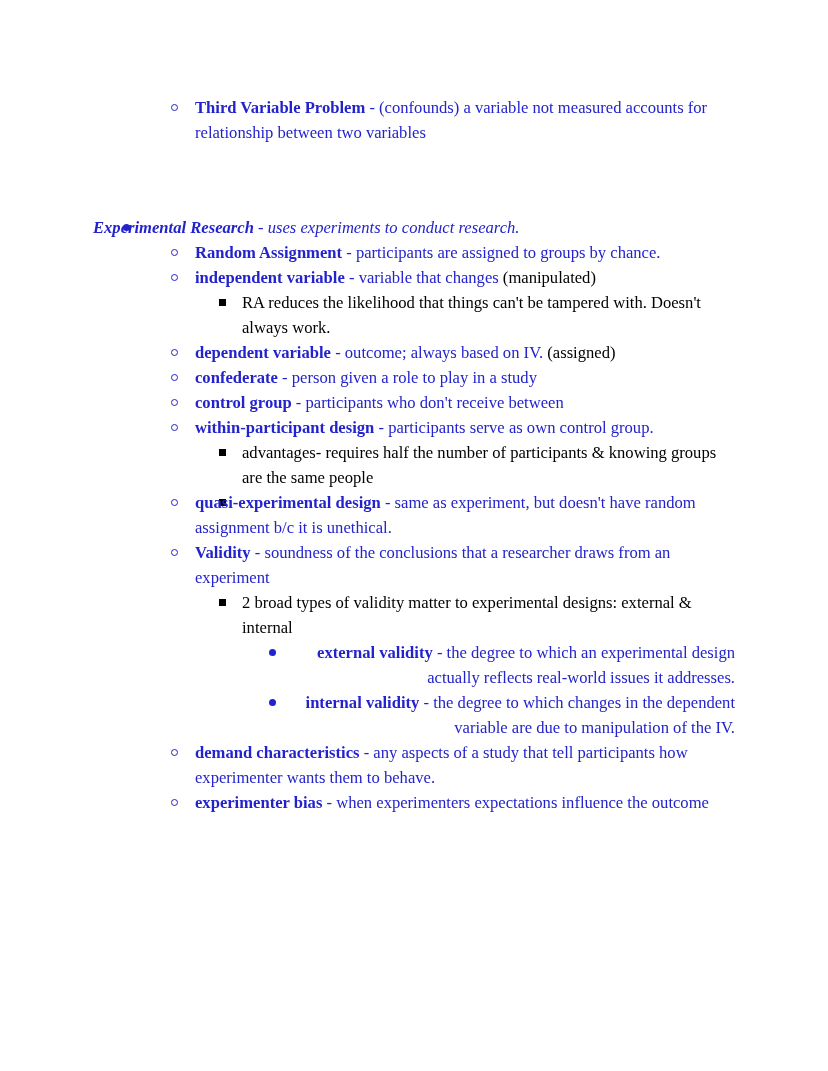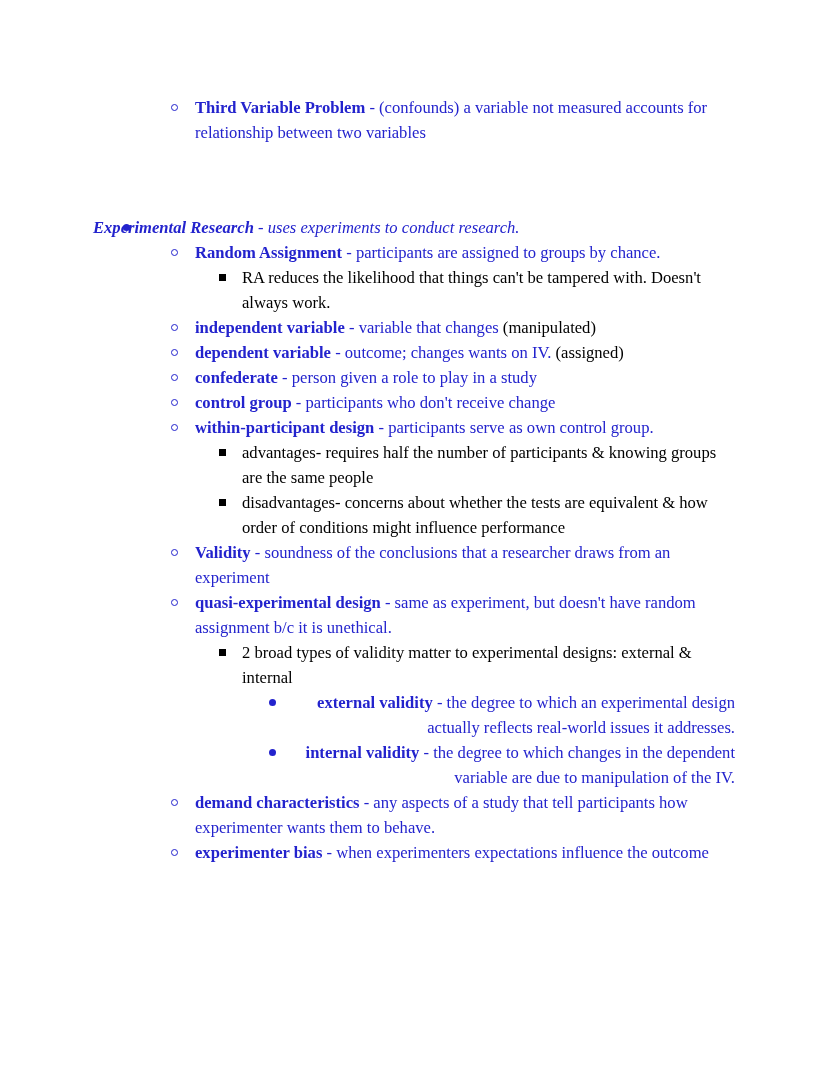--- a/index.html
+++ b/index.html
@@ -50,69 +50,68 @@
   <div class="item l0">
     <span class="bullet disc blue"></span>
     <span class="bold blue">Experimental Research</span><span class="blue"> - uses experiments to conduct research.</span>
   </div>
 
   <div class="item l1">
     <span class="bullet circle blue"></span>
     <span class="bold blue">Random Assignment</span><span class="blue"> - participants are assigned to groups by chance.</span>
   </div>
 
+  <div class="item l1">
+    <span class="bullet circle blue"></span>
+    <span class="bold blue">independent variable</span><span class="blue"> - variable that changes </span><span class="black">(manipulated)</span>
+  </div>
+
   <div class="item l2">
     <span class="bullet square black"></span>
     <span class="black">RA reduces the likelihood that things can't be tampered with. Doesn't always work.</span>
   </div>
 
   <div class="item l1">
     <span class="bullet circle blue"></span>
-    <span class="bold blue">independent variable</span><span class="blue"> - variable that changes </span><span class="black">(manipulated)</span>
-  </div>
-
-  <div class="item l1">
-    <span class="bullet circle blue"></span>
-    <span class="bold blue">dependent variable</span><span class="blue"> - outcome; changes wants on IV. </span><span class="black">(assigned)</span>
+    <span class="bold blue">dependent variable</span><span class="blue"> - outcome; always based on IV. </span><span class="black">(assigned)</span>
   </div>
 
   <div class="item l1">
     <span class="bullet circle blue"></span>
     <span class="bold blue">confederate</span><span class="blue"> - person given a role to play in a study</span>
   </div>
 
 
   <div class="item l1">
     <span class="bullet circle blue"></span>
-    <span class="bold blue">control group</span><span class="blue"> - participants who don't receive change</span>
+    <span class="bold blue">control group</span><span class="blue"> - participants who don't receive between</span>
   </div>
 
   <div class="item l1">
     <span class="bullet circle blue"></span>
     <span class="bold blue">within-participant design</span><span class="blue"> - participants serve as own control group.</span>
   </div>
 
   <div class="item l2">
     <span class="bullet square black"></span>
     <span class="black">advantages- requires half the number of participants &amp; knowing groups are the same people</span>
   </div>
 
   <div class="item l2">
     <span class="bullet square black"></span>
-    <span class="black">disadvantages- concerns about whether the tests are equivalent &amp; how order of conditions might influence performance</span>
+  </div>
+
+  <div class="item l1">
+    <span class="bullet circle blue"></span>
+    <span class="bold blue">quasi-experimental design</span><span class="blue"> - same as experiment, but doesn't have random assignment b/c it is unethical.</span>
   </div>
 
   <div class="item l1">
     <span class="bullet circle blue"></span>
     <span class="bold blue">Validity</span><span class="blue"> - soundness of the conclusions that a researcher draws from an experiment</span>
-  </div>
-
-  <div class="item l1">
-    <span class="bullet circle blue"></span>
-    <span class="bold blue">quasi-experimental design</span><span class="blue"> - same as experiment, but doesn't have random assignment b/c it is unethical.</span>
   </div>
 
   <div class="item l2">
     <span class="bullet square black"></span>
     <span class="black">2 broad types of validity matter to experimental designs: external &amp; internal</span>
   </div>
 
   <div class="item l3">
     <span class="bullet disc blue"></span>
     <span class="bold blue">external validity</span><span class="blue"> - the degree to which an experimental design actually reflects real-world issues it addresses.</span>

